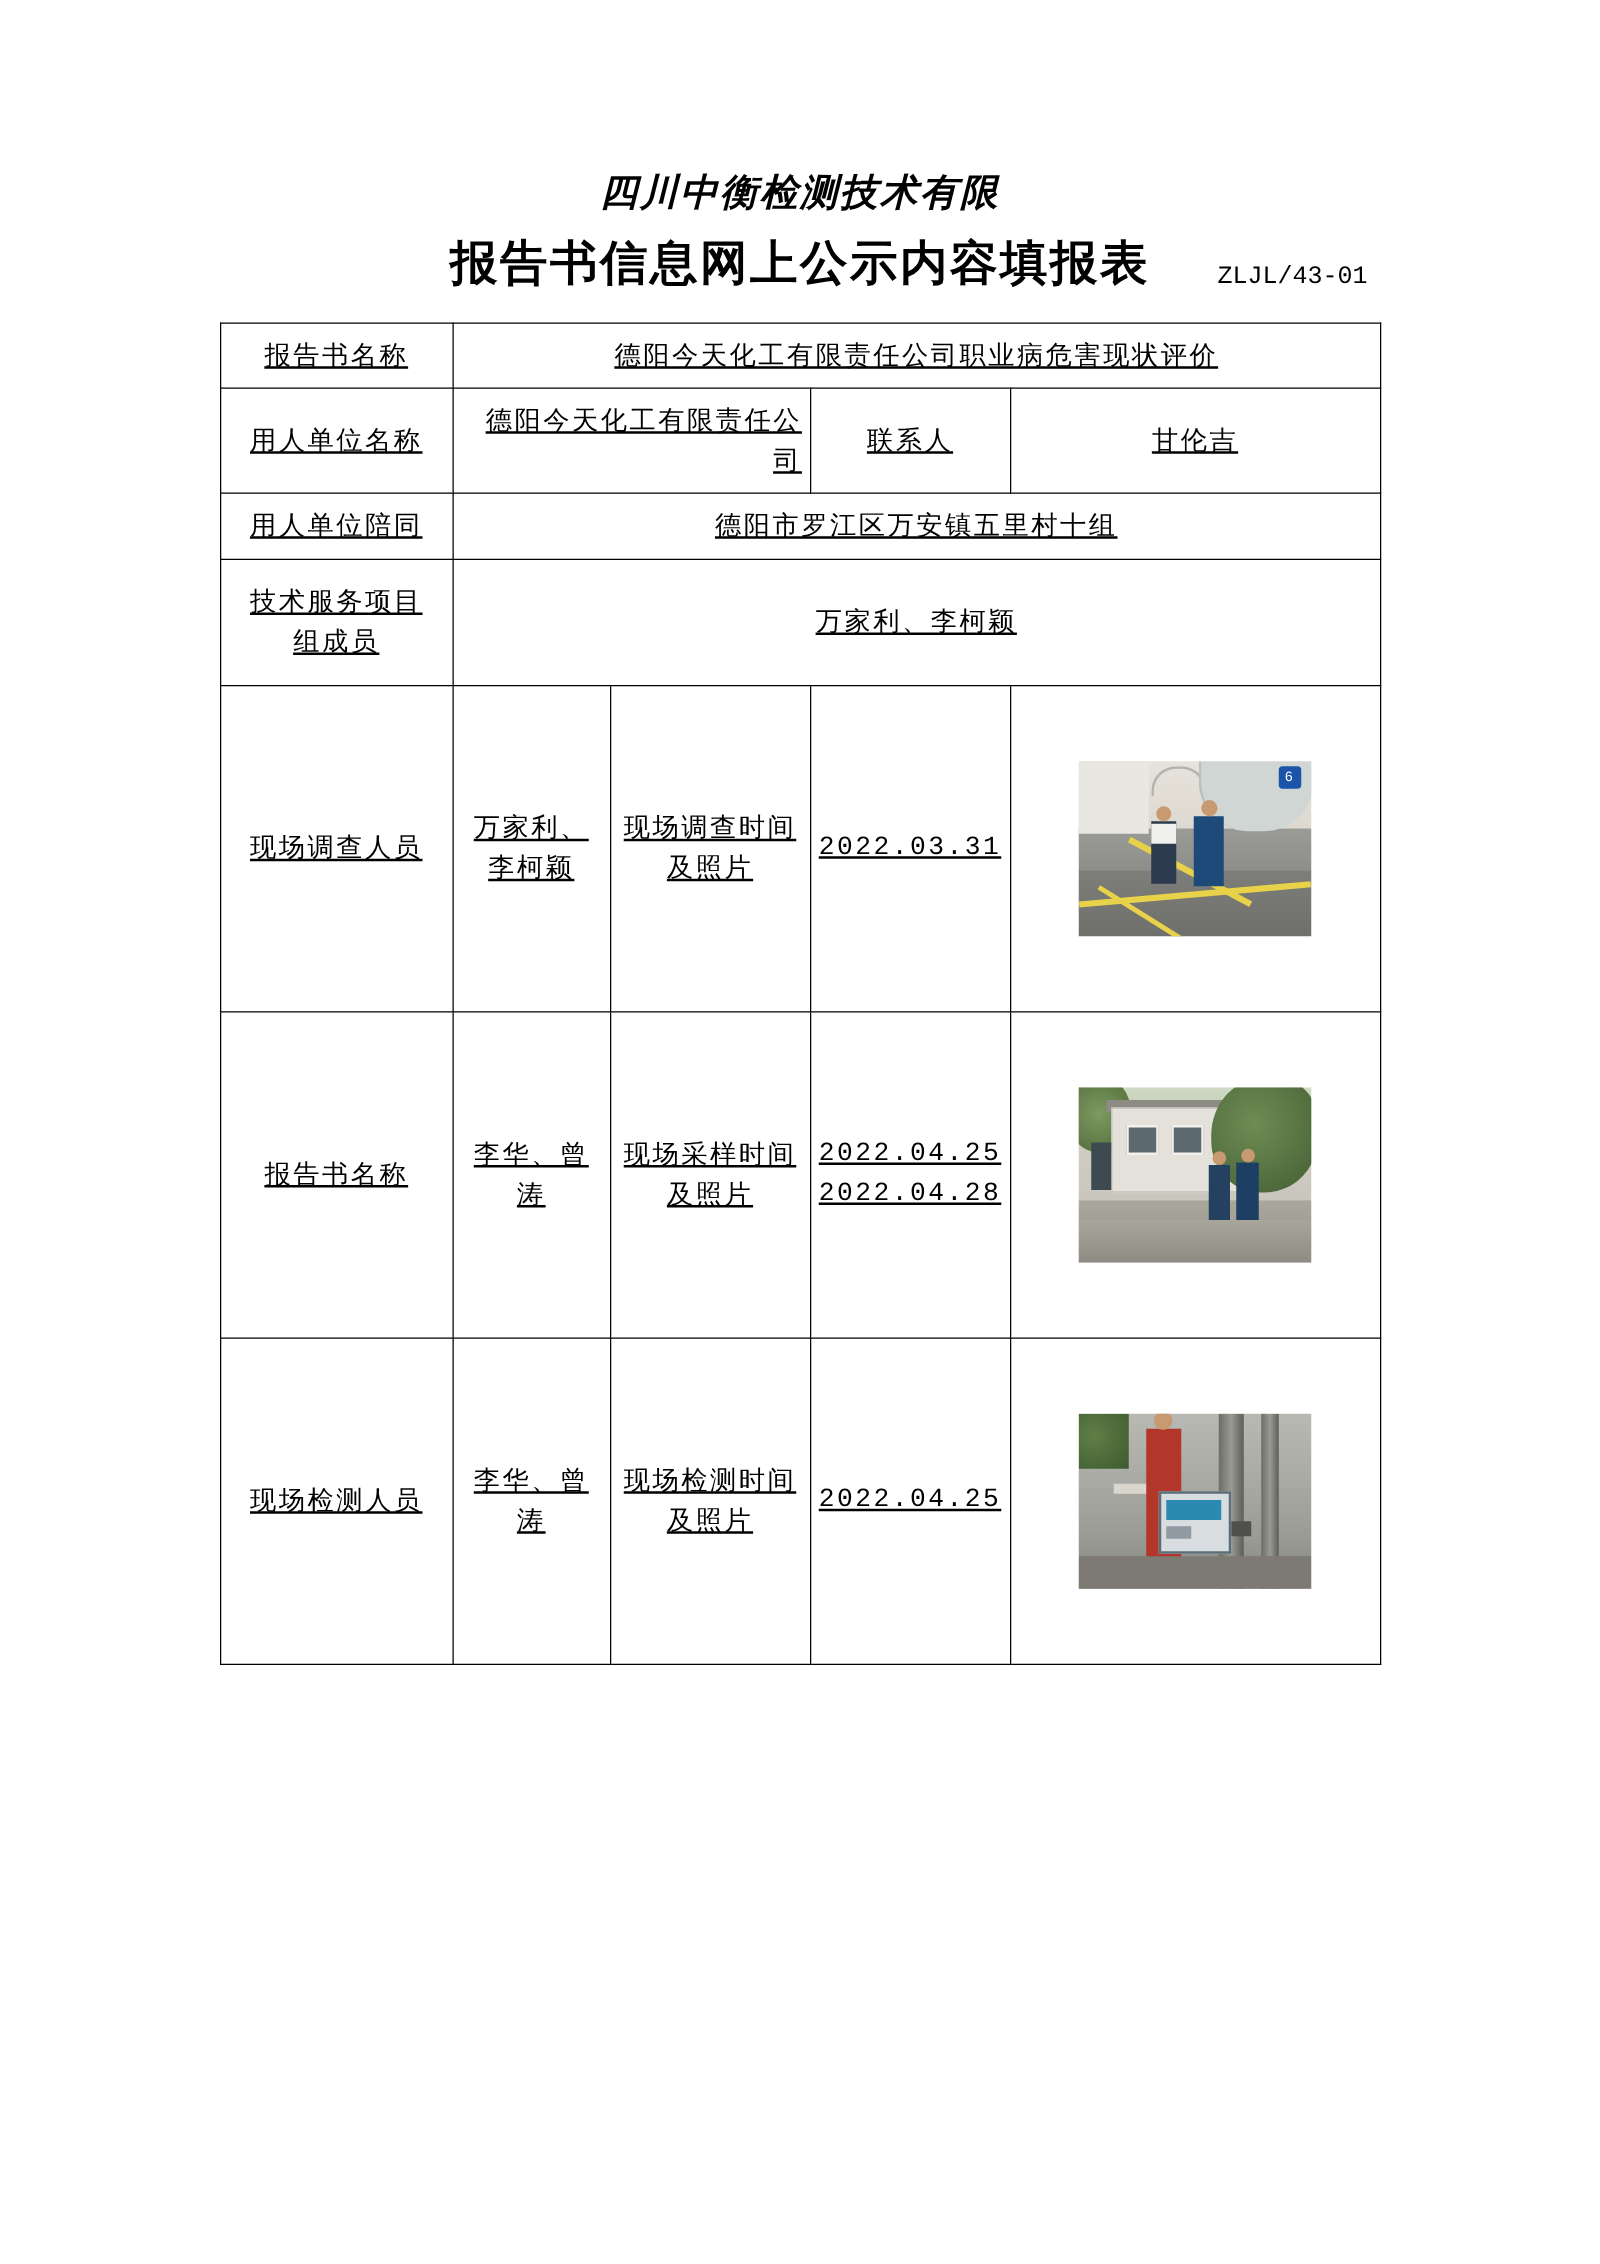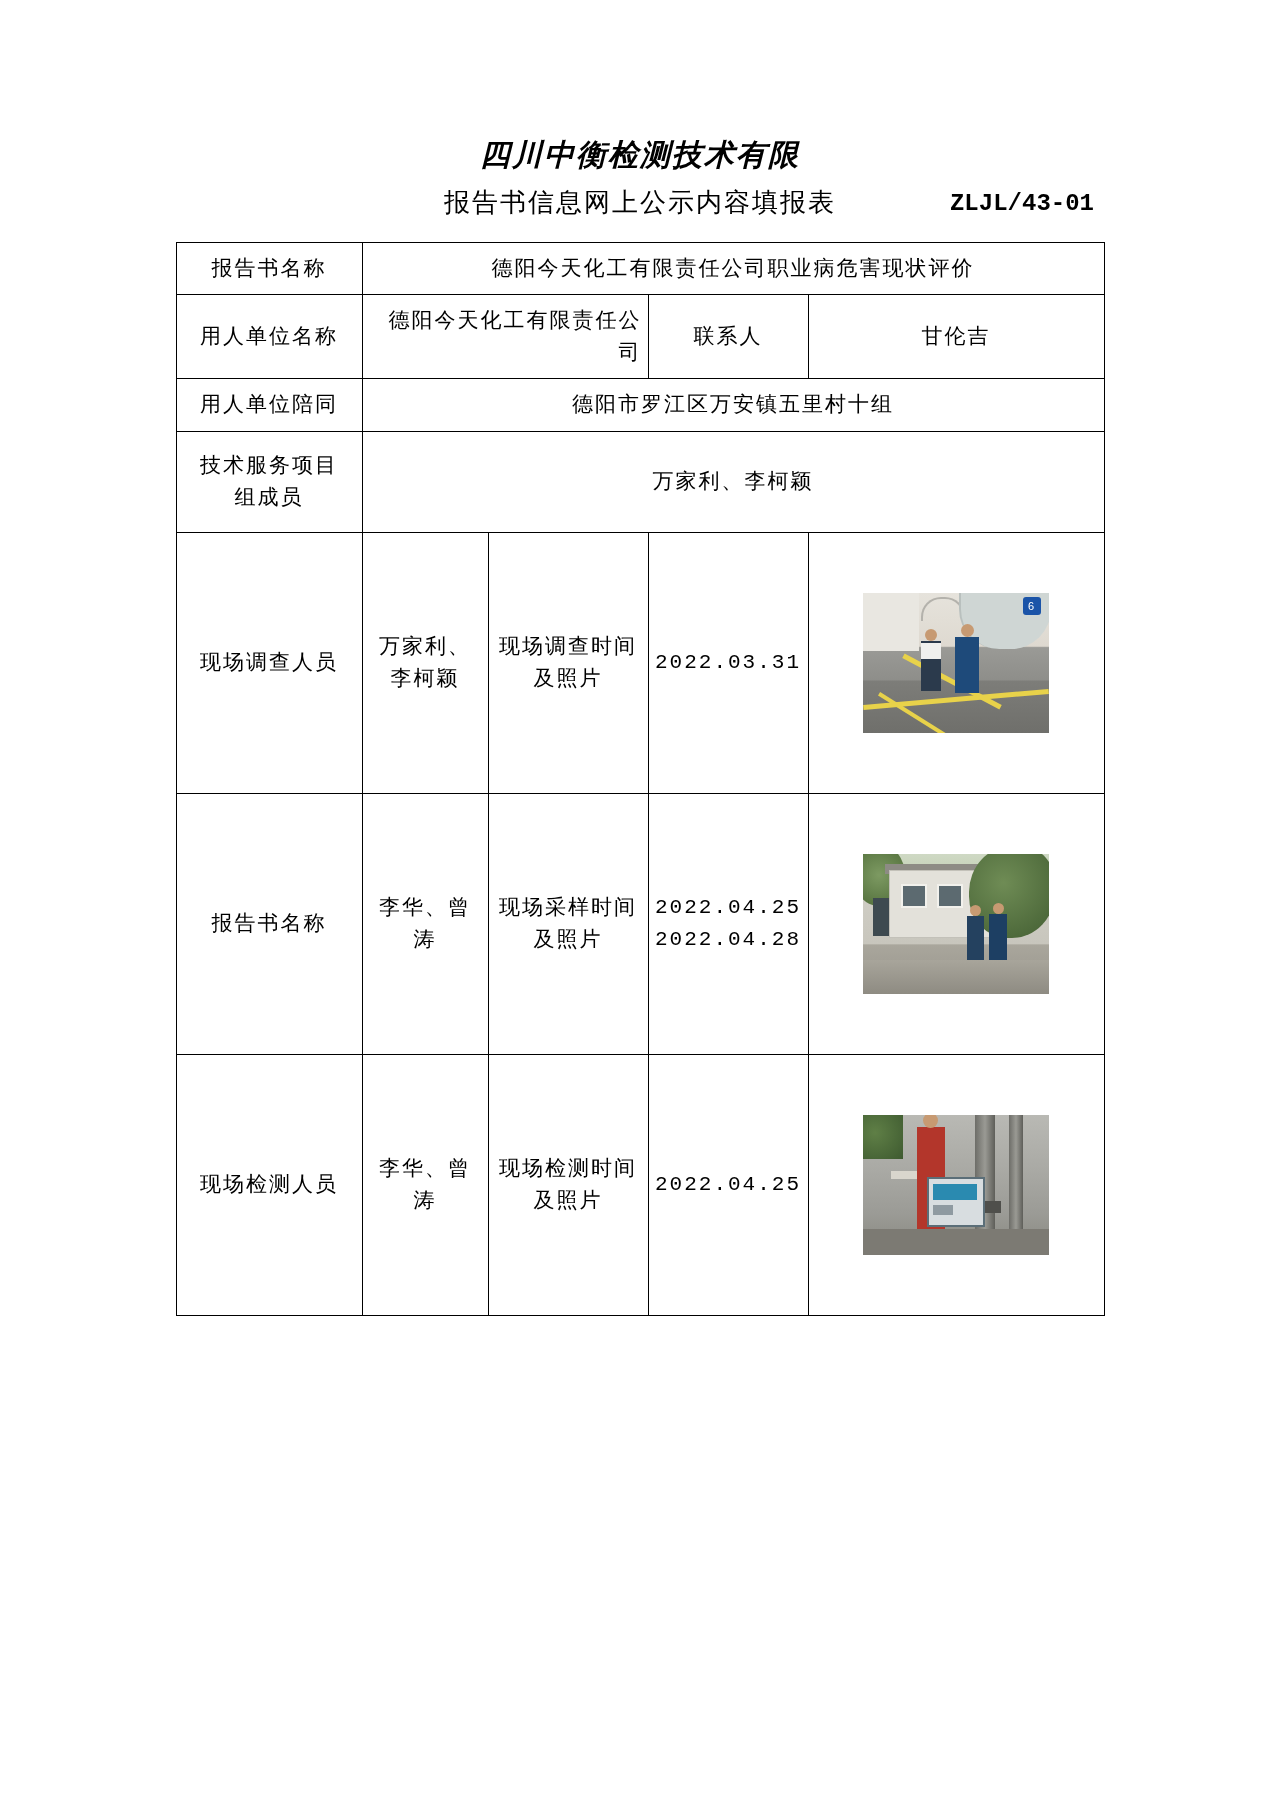--- a/index.html
+++ b/index.html
@@ -30,47 +30,48 @@
     margin: 0;
     padding-top: 12px;
     font-style: italic;
   }
   .title-line2-wrap {
     position: relative;
     text-align: center;
     margin-top: 6px;
   }
   .title-line2 {
-    font-weight: normal;
-    font-size: 26px;
+    font-weight: bold;
+    font-size: 38px;
     letter-spacing: 2px;
   }
   .form-code {
     position: absolute;
     right: 76px;
     bottom: 3px;
-    font-size: 24px;
+    font-size: 20px;
     font-family: "Liberation Mono", "DejaVu Sans Mono", monospace;
     letter-spacing: 0px;
-    font-weight: bold;
+    font-weight: normal;
   }
   table.main {
     border-collapse: collapse;
     width: 928px;
     margin: 22px auto 0 auto;
     table-layout: fixed;
   }
   table.main td {
     border: 1px solid #000000;
     text-align: center;
     vertical-align: middle;
     font-size: 21px;
     letter-spacing: 2px;
     padding: 10px 6px;
     line-height: 1.5;
+    text-decoration: underline;
   }
   td.label {
     width: 186px;
   }
   .cell-2line {
     line-height: 1.6;
   }
   td.name-col {
     width: 126px;
   }

